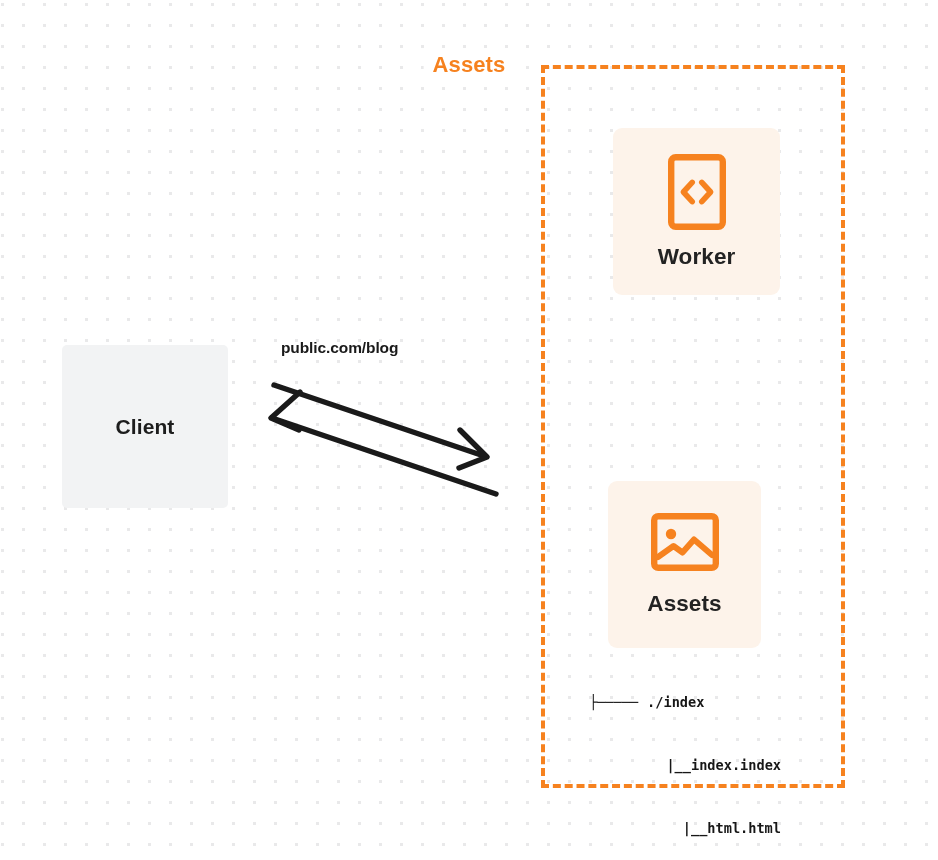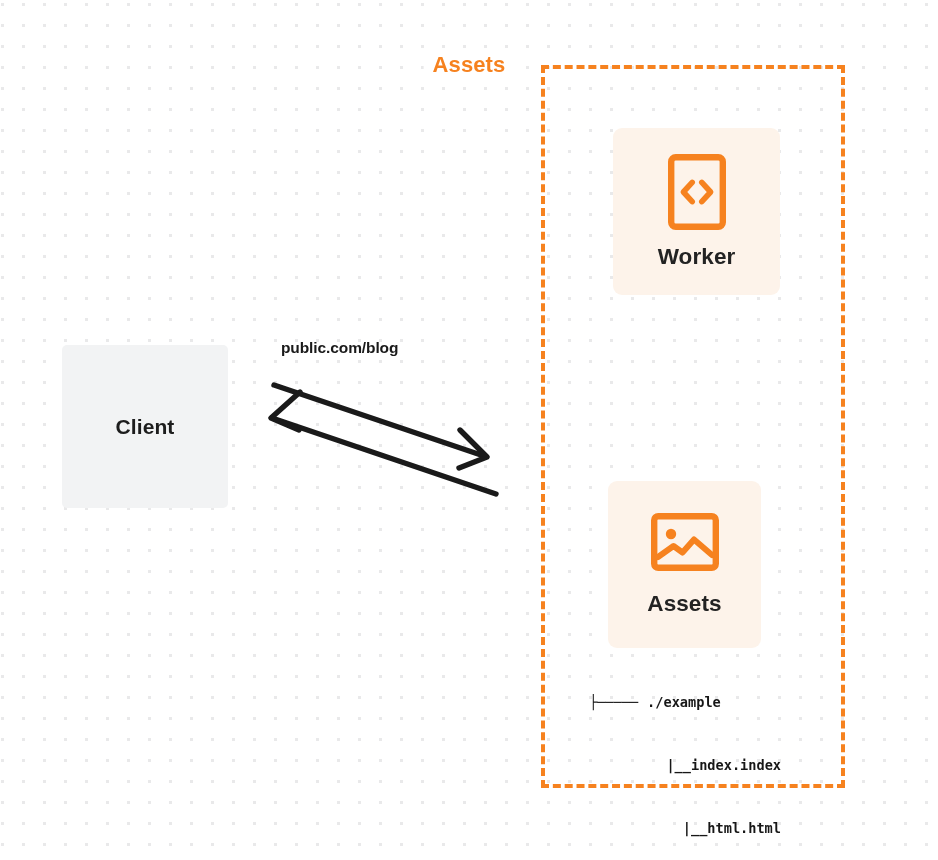--- a/index.html
+++ b/index.html
@@ -195,19 +195,19 @@
       <svg width="68" height="58" viewBox="0 0 68 58" fill="none" xmlns="http://www.w3.org/2000/svg">
         <rect x="3.2" y="3.2" width="61.6" height="51.6" rx="4" stroke="#f6821f" stroke-width="6.4"></rect>
         <circle cx="20" cy="21" r="5.2" fill="#f6821f"></circle>
         <path d="M7 44 L22.5 33 L31.5 39.5 L43 26.5 L61 42" stroke="#f6821f" stroke-width="6" stroke-linecap="round" stroke-linejoin="round"></path>
       </svg>
     </span>
     <span class="card-label">Assets</span>
   </div>
 
   <div id="file-tree">
-    <span class="tree-row root-row"><span>├─────</span><span class="tree-name">./example</span></span>
+    <span class="tree-row root-row"><span>├─────</span><span class="tree-name">./index</span></span>
     <span class="tree-row"><span>|__</span><span class="tree-name">index.index</span></span>
     <span class="tree-row"><span>|__</span><span class="tree-name">html.html</span></span>
     
   </div>
 
 </div>
 
 </body></html>

